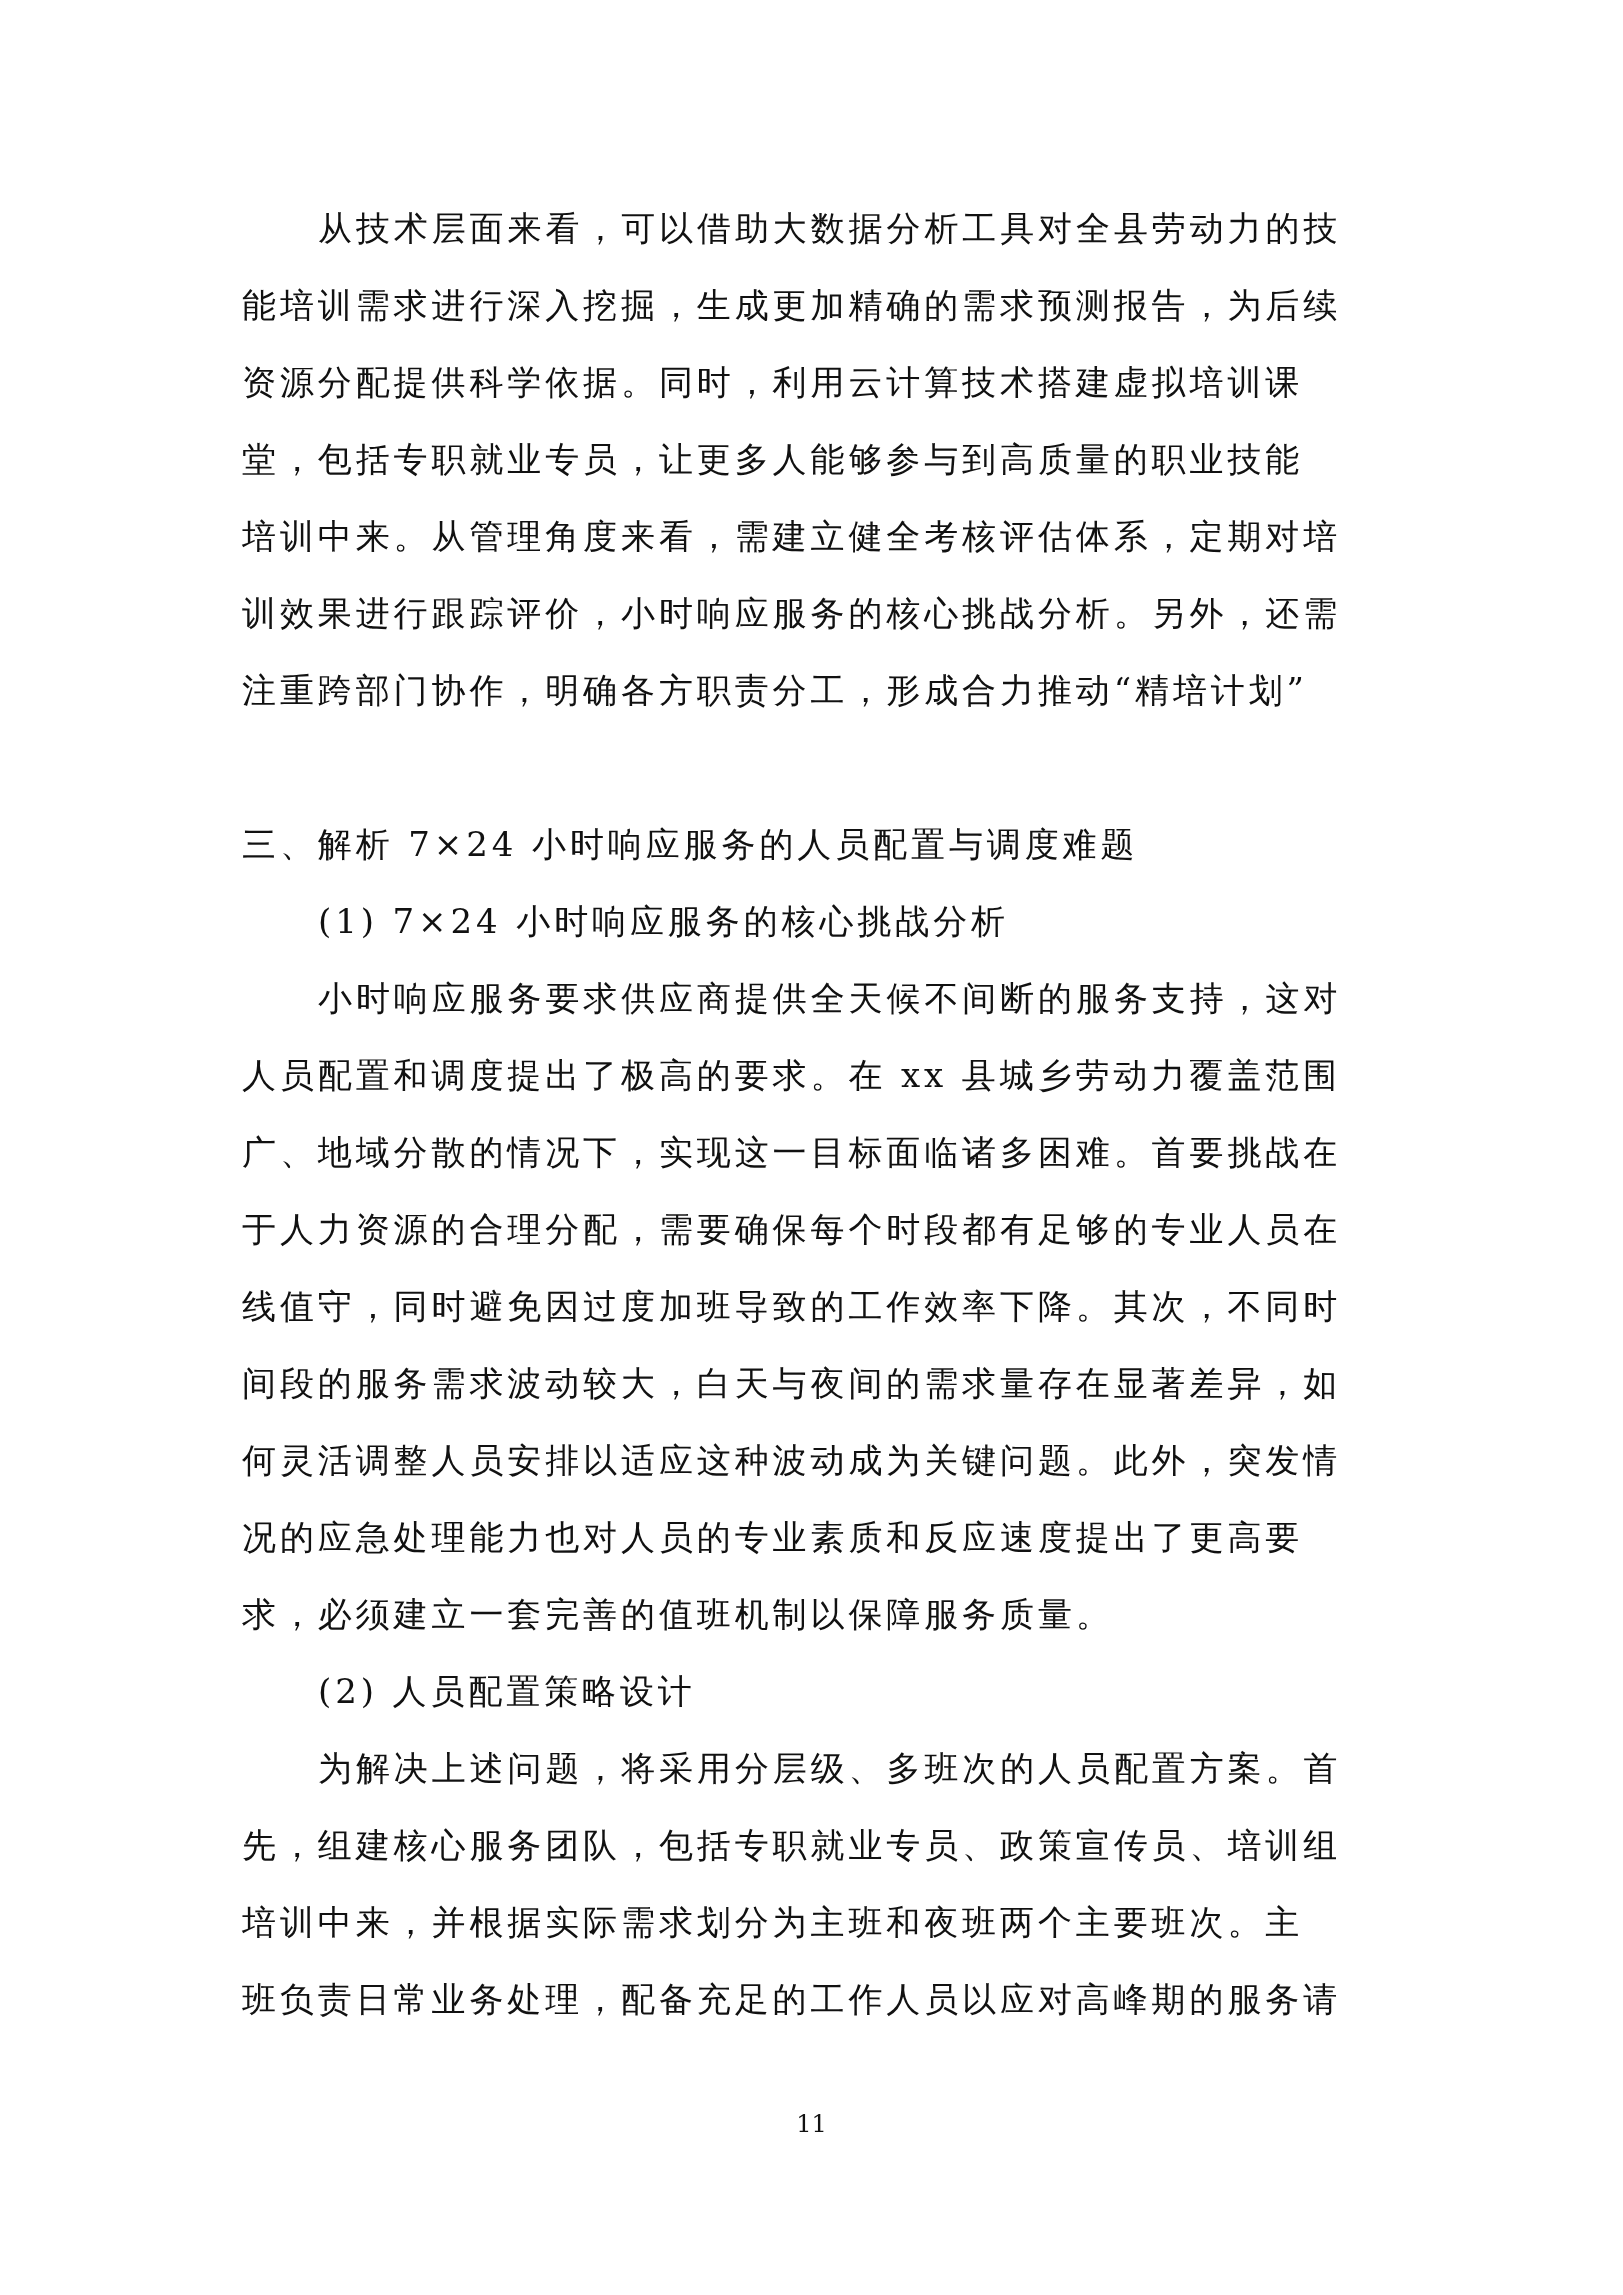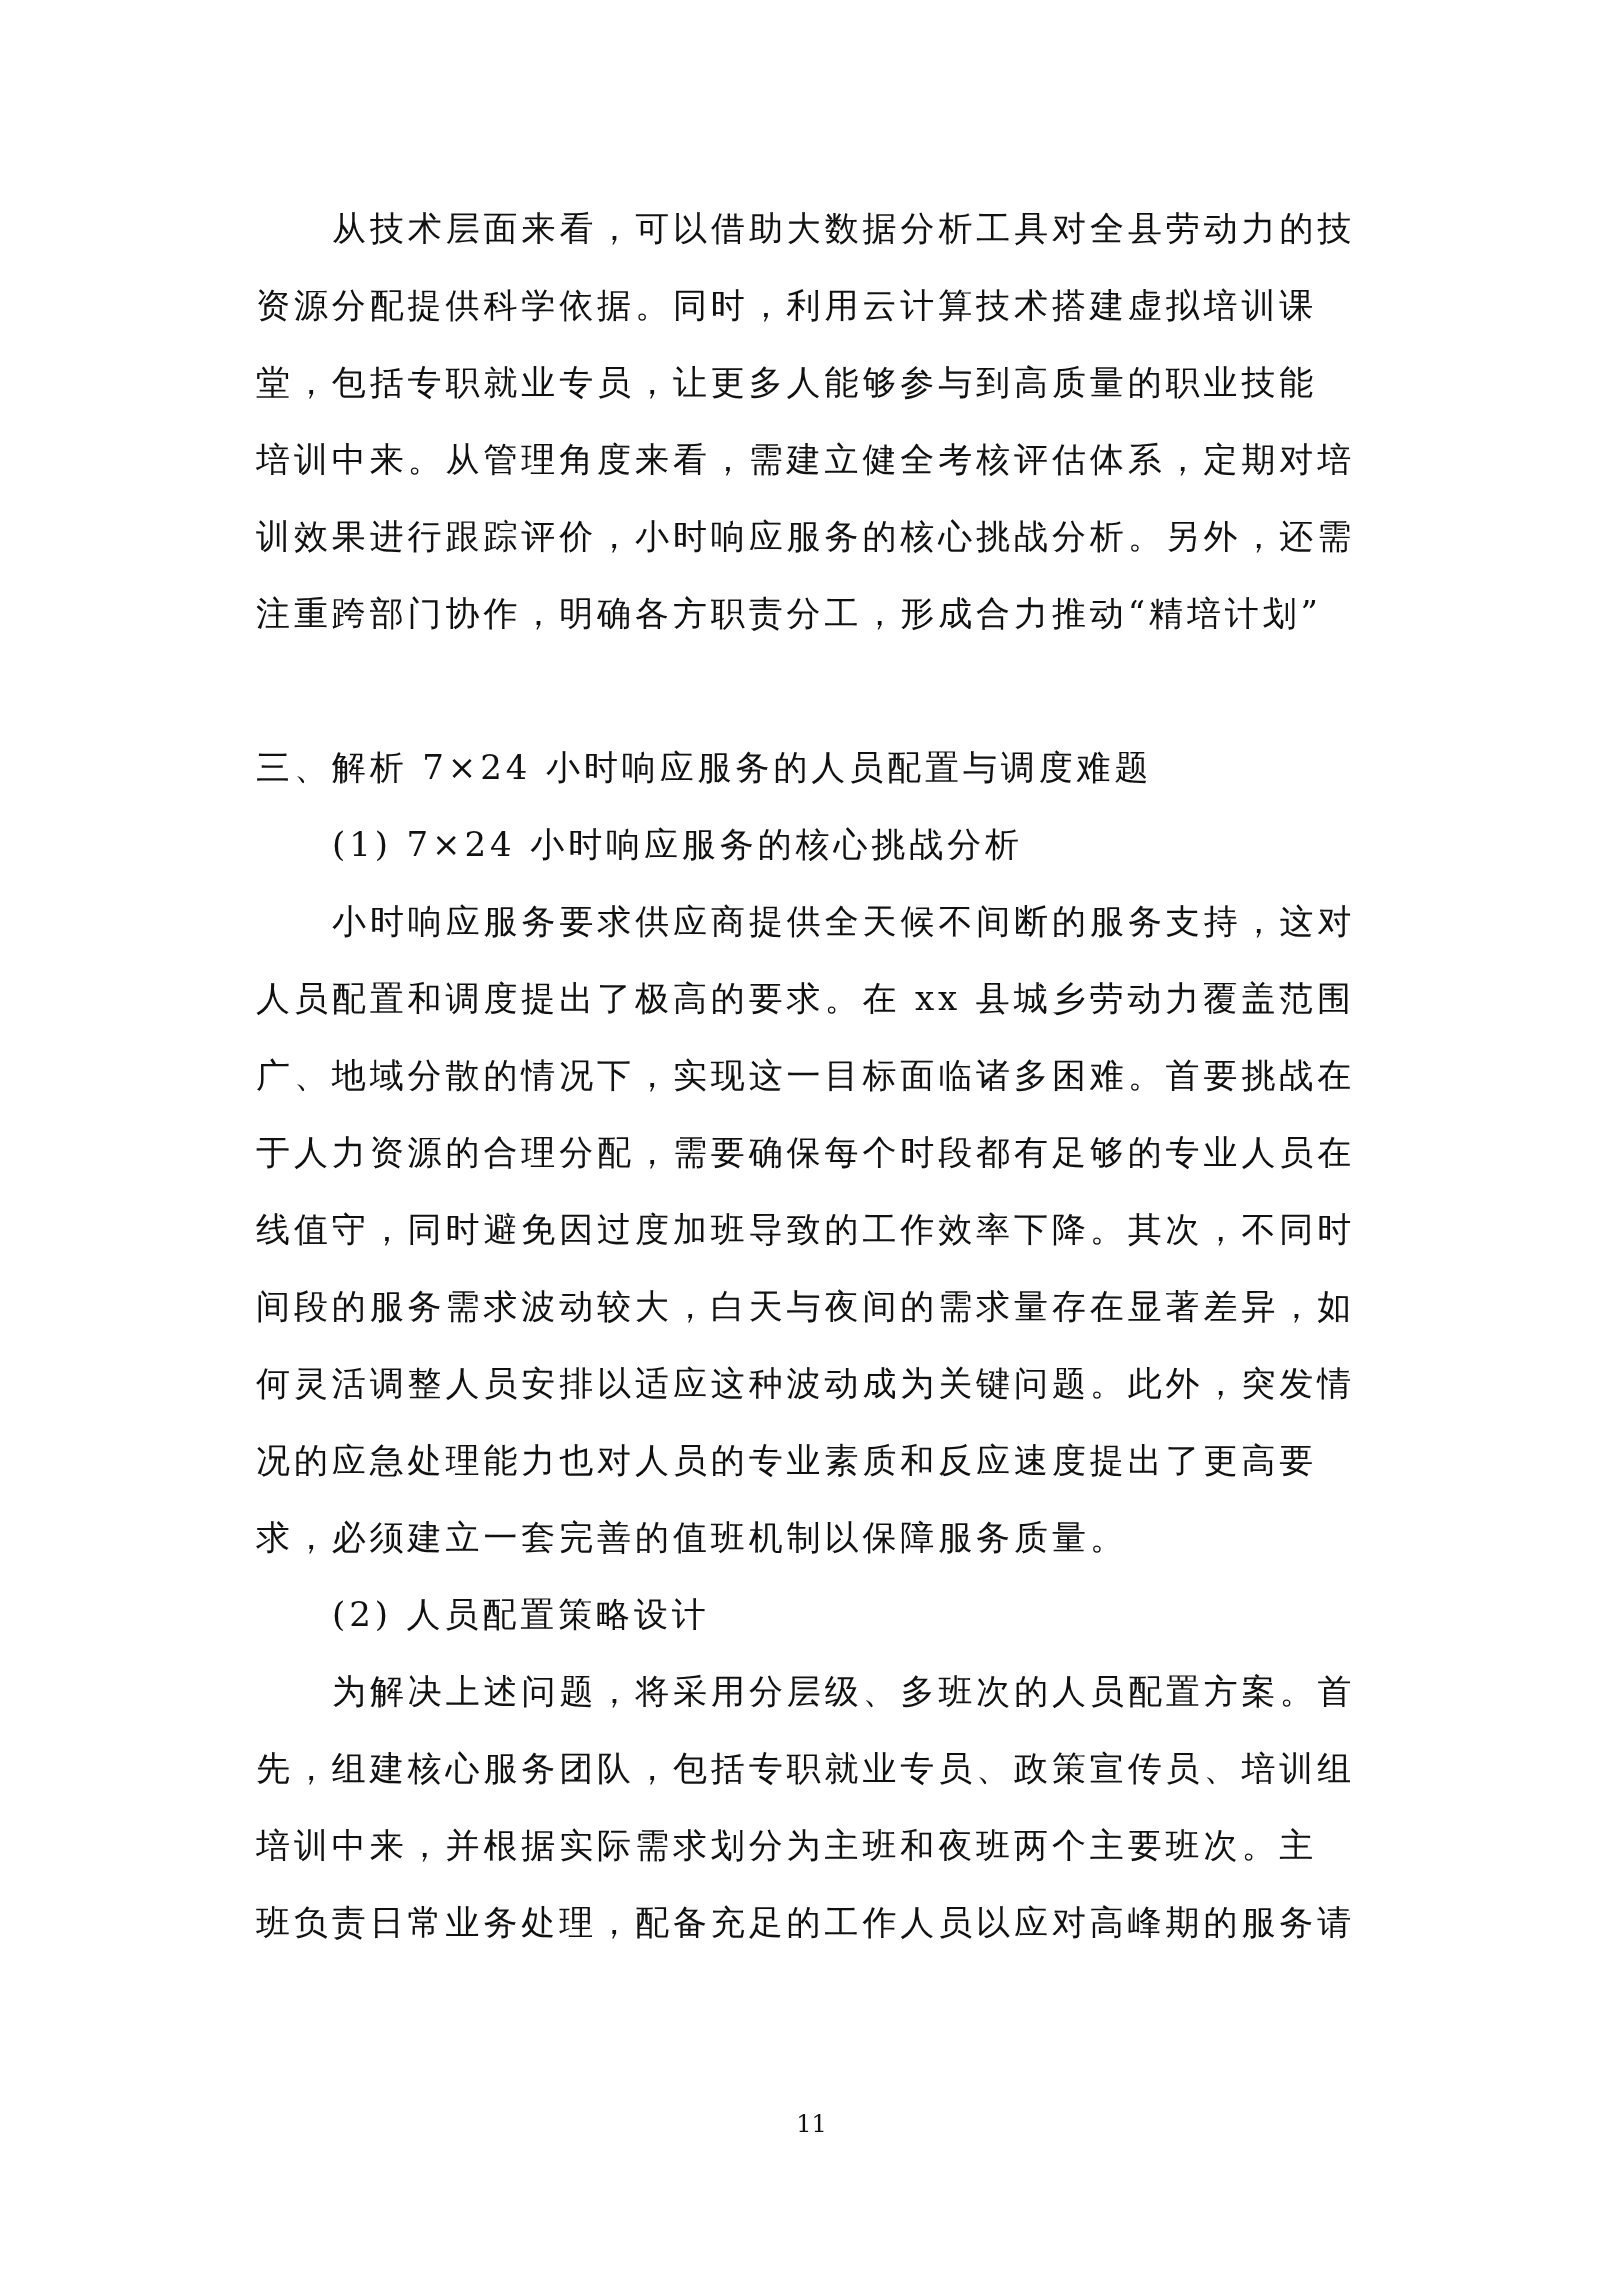--- a/index.html
+++ b/index.html
@@ -1,30 +1,31 @@
 <!DOCTYPE html>
 <html style="font-size:10.5px"><head>
 <meta charset="utf-8">
 <style>
   html, body { margin: 0; padding: 0; background: #ffffff; }
   body { width: 1623px; height: 2295px; position: relative; overflow: hidden;
          font-family: "DejaVu Serif", "Liberation Serif", serif; color: #111; }
-  .page { position: absolute; left: 256px; top: 190px; width: 1142px; }
+  .page { position: absolute; left: 242px; top: 190px; width: 1142px; }
   .line { height: 77px; line-height: 77px; font-size: 34px; white-space: nowrap;
           letter-spacing: 3.9px; text-align: justify; }
   .indent { padding-left: 76px; }
   .blank { height: 77px; }
   .pagenum { position: absolute; top: 2110px; left: 0; width: 1623px; text-align: center;
              font-size: 24px; }
 </style>
 </head>
 <body>
 
 <div class="page">
   <div class="line indent">从技术层面来看，可以借助大数据分析工具对全县劳动力的技</div>
+  <div class="line">能培训需求进行深入挖掘，生成更加精确的需求预测报告，为后续</div>
   <div class="line">资源分配提供科学依据。同时，利用云计算技术搭建虚拟培训课</div>
   <div class="line">堂，包括专职就业专员，让更多人能够参与到高质量的职业技能</div>
   <div class="line">培训中来。从管理角度来看，需建立健全考核评估体系，定期对培</div>
   <div class="line">训效果进行跟踪评价，小时响应服务的核心挑战分析。另外，还需</div>
   <div class="line">注重跨部门协作，明确各方职责分工，形成合力推动“精培计划”</div>
   <div class="blank"></div>
   <div class="line">三、解析 7×24 小时响应服务的人员配置与调度难题</div>
   <div class="line indent">(1) 7×24 小时响应服务的核心挑战分析</div>
   <div class="line indent">小时响应服务要求供应商提供全天候不间断的服务支持，这对</div>
   <div class="line">人员配置和调度提出了极高的要求。在 xx 县城乡劳动力覆盖范围</div>

